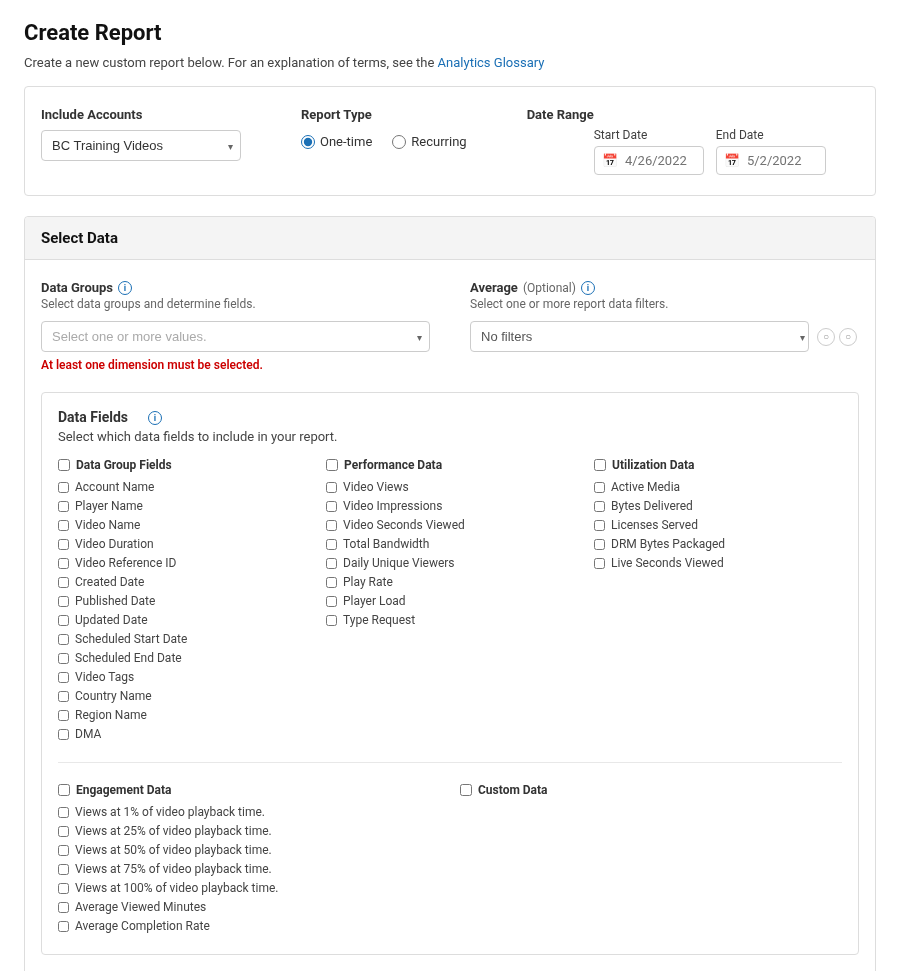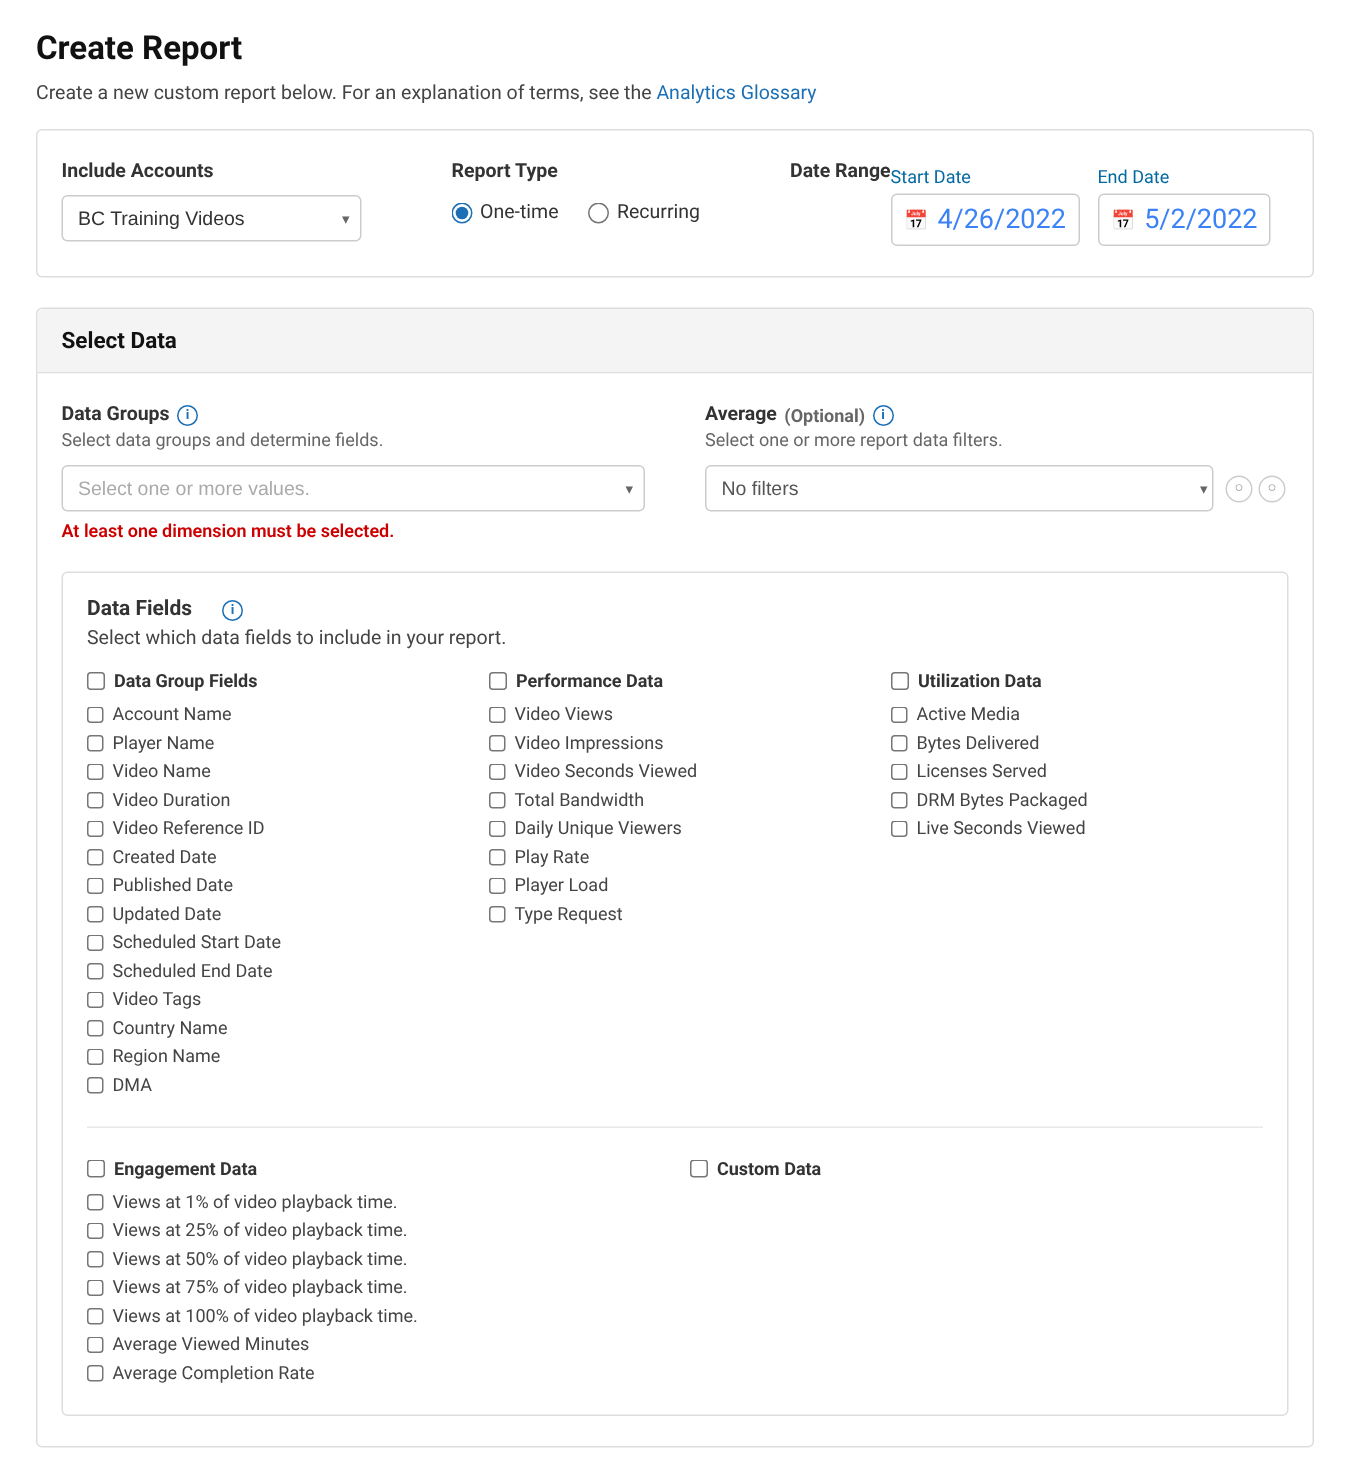--- a/index.html
+++ b/index.html
@@ -112,40 +112,41 @@
       display: flex;
       gap: 12px;
       margin-top: 4px;
     }
     .date-field {
       display: flex;
       flex-direction: column;
     }
     .date-field .date-label {
       font-size: 12px;
-      color: #0369a1;
+      color: #404040;
       margin-bottom: 4px;
+      margin-top: 17px;
     }
     .date-input-wrapper {
       display: flex;
       align-items: center;
       border: 1px solid #ccc;
       border-radius: 4px;
       padding: 6px 8px;
       background: #fff;
       gap: 6px;
       min-width: 110px;
     }
     .date-input-wrapper .cal-icon {
       color: #555;
       font-size: 13px;
     }
     .date-input-wrapper span {
-      font-size: 18px;
-      color: #3b82f6;
+      font-size: 13px;
+      color: #737373;
     }
     
     .two-col-top {
       display: flex;
       gap: 40px;
       margin-bottom: 20px;
     }
     .data-groups-col {
       flex: 1;
     }
@@ -413,21 +414,21 @@
             <option value="">Select one or more values.</option>
           </select>
           <span class="arrow">▾</span>
         </div>
         <div class="validation-msg">At least one dimension must be selected.</div>
       </div>
 
       <div class="filter-col">
         <div class="col-title">
           <span>Average</span>
-          <span style="font-weight:700; color:#666; font-size:12px;">(Optional)</span>
+          <span style="font-weight:400; color:#666; font-size:12px;">(Optional)</span>
           <span class="info-icon">i</span>
         </div>
         <div class="col-subtitle">Select one or more report data filters.</div>
         <div class="filter-select-wrapper">
           <select>
             <option>No filters</option>
           </select>
           <span class="arrow">▾</span>
           <div class="filter-icons">
             <div class="filter-icon-btn">○</div>

